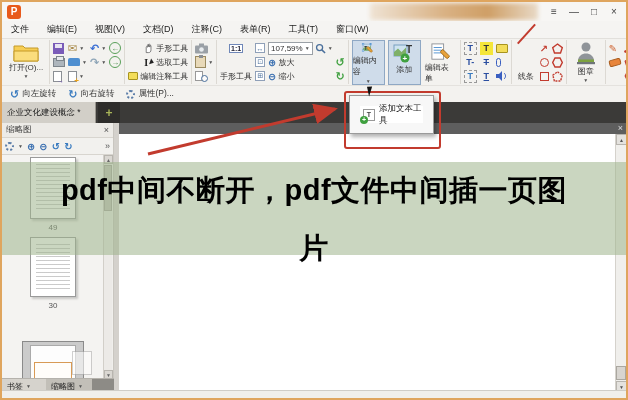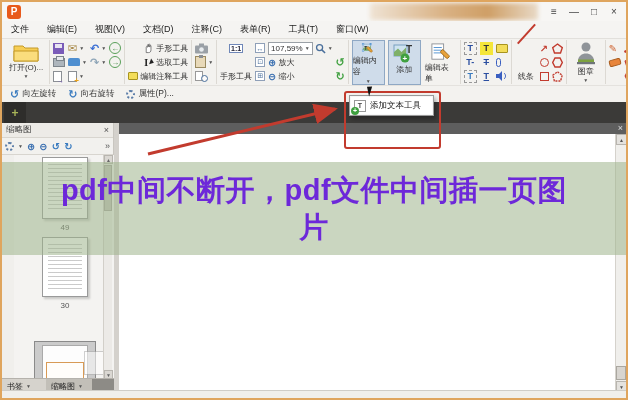--- a/index.html
+++ b/index.html
@@ -81,21 +81,21 @@
   
   .tabbar { position:absolute; left:0; top:100px; width:624px; height:21px; background:#3b3a38; display:flex; align-items:stretch; }
   .doctab { width:94px; background:#d2cfc8; color:#222; font-size:8.5px; display:flex; align-items:center; padding-left:5px; border-right:1px solid #9a978f; }
   .newtab { width:22px; margin-left:2px; background:#2e2d2b; color:#a8b458; font-weight:bold; font-size:12px; display:flex; align-items:center; justify-content:center; }
   
   .content { position:absolute; left:0; top:121px; width:572px; height:269px; background:#e8e6e2; }
   .sidebar { position:absolute; left:0; top:0; width:112px; height:269px; background:#f0efec; border-right:1px solid #c9c6c0; }
   .sb-header { height:15px; display:flex; align-items:center; font-size:8.5px; padding:0 4px; background:#edebe7; border-bottom:1px solid #d8d5cf; }
   .sb-close { margin-left:auto; font-size:9px; color:#555; }
   .sb-tools { height:17px; display:flex; align-items:center; gap:4px; padding:0 3px; border-bottom:1px solid #d8d5cf; background:#f2f1ee; }
-  .sb-thumbs { position:absolute; left:0; top:32px; width:102px; height:224px; background:#f4f3f1; overflow:hidden;margin-left:12px; }
+  .sb-thumbs { position:absolute; left:0; top:32px; width:102px; height:224px; background:#f4f3f1; overflow:hidden; }
   .thumb { position:absolute; left:28px; width:46px; background:#fff; border:1px solid #9a9a9a; box-shadow:2px 2px 2px rgba(0,0,0,.18); }
   .thumb-lines { position:absolute; left:5px; right:5px; top:6px; bottom:6px;
     background:repeating-linear-gradient(#b9b9b9 0 1px, transparent 1px 4px); opacity:.75; }
   .pagenum { position:absolute; width:102px; text-align:center; font-size:8px; color:#555; }
   .sel-wrap { position:absolute; left:20px; top:186px; width:62px; height:58px; background:#cbcbcb; border:1px solid #8a8a8a; }
   .thumb51 { position:absolute; left:7px; top:3px; width:46px; height:51px; background:#fdfdfd; border:1px solid #aaa; }
   .orange-rect { position:absolute; left:3px; top:16px; width:38px; height:17px; border:1.5px solid #d89a55; background:#fffdfa; }
   .ghost-doc { position:absolute; left:70px; top:196px; width:20px; height:24px; background:#fff; border:1px solid #aaa; opacity:.55; }
   .sb-scroll { position:absolute; right:1px; top:32px; width:9px; height:224px; background:#eceae7; border-left:1px solid #d2cfc9; }
   .sb-thumbbtn { width:9px; height:9px; background:#dad7d2; border:1px solid #b8b5af; font-size:5px; color:#666; display:flex; align-items:center; justify-content:center; }
@@ -111,23 +111,23 @@
   .doc-close { margin-left:auto; color:#ddd; font-size:9px; padding-right:3px; line-height:1; }
   .doc-scroll { position:absolute; right:0; top:11px; width:11px; height:258px; background:#f0efec; border-left:1px solid #d5d2cc; }
   .scrbtn { width:11px; height:11px; background:#e4e2de; border:1px solid #b8b5af; font-size:5px; color:#555; display:flex; align-items:center; justify-content:center; }
   .scrbtn.bottom { position:absolute; bottom:0; }
   .doc-thumbbar { position:absolute; bottom:12px; width:10px; height:14px; background:#d8d5d0; border:1px solid #aaa7a0; }
   
   .statusbar { position:absolute; left:0; bottom:0; width:624px; height:8px; background:#f0efec; border-top:1px solid #cfcdc8; }
   
   .banner { position:absolute; left:0; top:160px; width:624px; height:93px; background:var(--band_green,rgba(158,180,140,0.55));
             z-index:40; display:flex; flex-direction:column; align-items:center; justify-content:center; }
-  .banner-line { color:#6d28d9; font-weight:bold; font-size:29px; line-height:37px; letter-spacing:.5px; text-align:center; white-space:nowrap; }
-  
-  .addmenu { position:absolute; left:347px; top:93px; width:85px; z-index:50; background:#f7f7f7; border:1px solid #9a9a9a; box-shadow:2px 3px 4px rgba(0,0,0,.3); padding:1px; }
+  .banner-line { color:#000000; font-weight:bold; font-size:29px; line-height:37px; letter-spacing:.5px; text-align:center; white-space:nowrap;margin-top:21px; }
+  
+  .addmenu { position:absolute; left:347px; top:93px; width:85px; z-index:50; background:#f7f7f7; border:1px solid #9a9a9a; box-shadow:2px 3px 4px rgba(0,0,0,.3); padding:10px; }
   .mitem { height:17px; display:flex; align-items:center; gap:4px; font-size:8.5px; padding-left:3px; color:#222; background:#fff; }
   .mic { position:relative; width:12px; height:12px; flex:0 0 12px; }
   .mic .base { position:absolute; inset:0; }
   .mic-text .base { background:#fff; border:1px solid #999; font-size:7px; font-weight:bold; color:#444; display:flex; align-items:center; justify-content:center; }
   .mic-img .base { background:linear-gradient(#bcd8ea 55%, #8fba6f 55%); border:1px solid #7c97a8; }
   .mic-bar .base { background:repeating-linear-gradient(90deg,#333 0 1px,#fff 1px 3px); border:1px solid #999; }
   .plusbadge { position:absolute; left:-3px; bottom:-3px; width:8px; height:8px; background:#3fa03f; border-radius:50%; color:#fff; font-size:7px; line-height:8px; text-align:center; font-weight:bold; }
   .redrect { position:absolute; left:342px; top:89px; width:97px; height:58px; border:2px solid var(--annotation_red,#c23b2e); border-radius:3px; z-index:51; pointer-events:none; }
   .annot-svg { position:absolute; left:0; top:0; width:624px; height:396px; z-index:52; pointer-events:none; }
   .mouse-cursor { position:absolute; left:366px; top:84px; z-index:53; width:0; height:0;
@@ -487,20 +487,21 @@
       <span class="bluerot">↻</span>
       <span>向右旋转</span>
     </span>
     <span class="subbtn">
       <span class="gear"></span>
       <span>属性(P)...</span>
     </span>
   </div>
 
   <div class="tabbar">
+    <div class="doctab">企业文化建设概念 *</div>
     <div class="newtab">+</div>
   </div>
 
   <div class="content">
 
     <div class="sidebar">
       <div class="sb-header">
         <span>缩略图</span>
         <span class="sb-close">×</span>
       </div>

